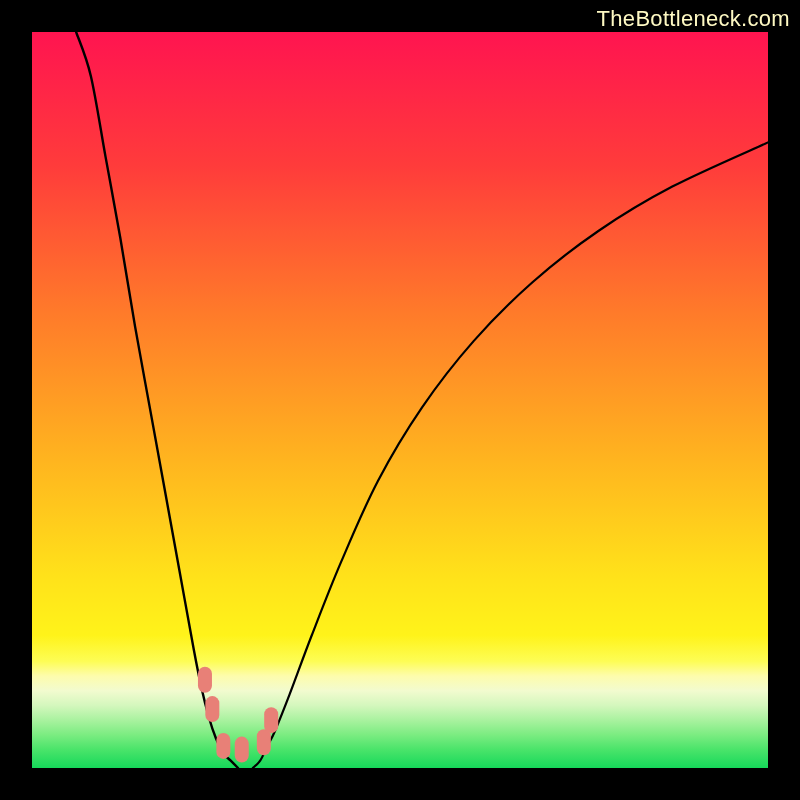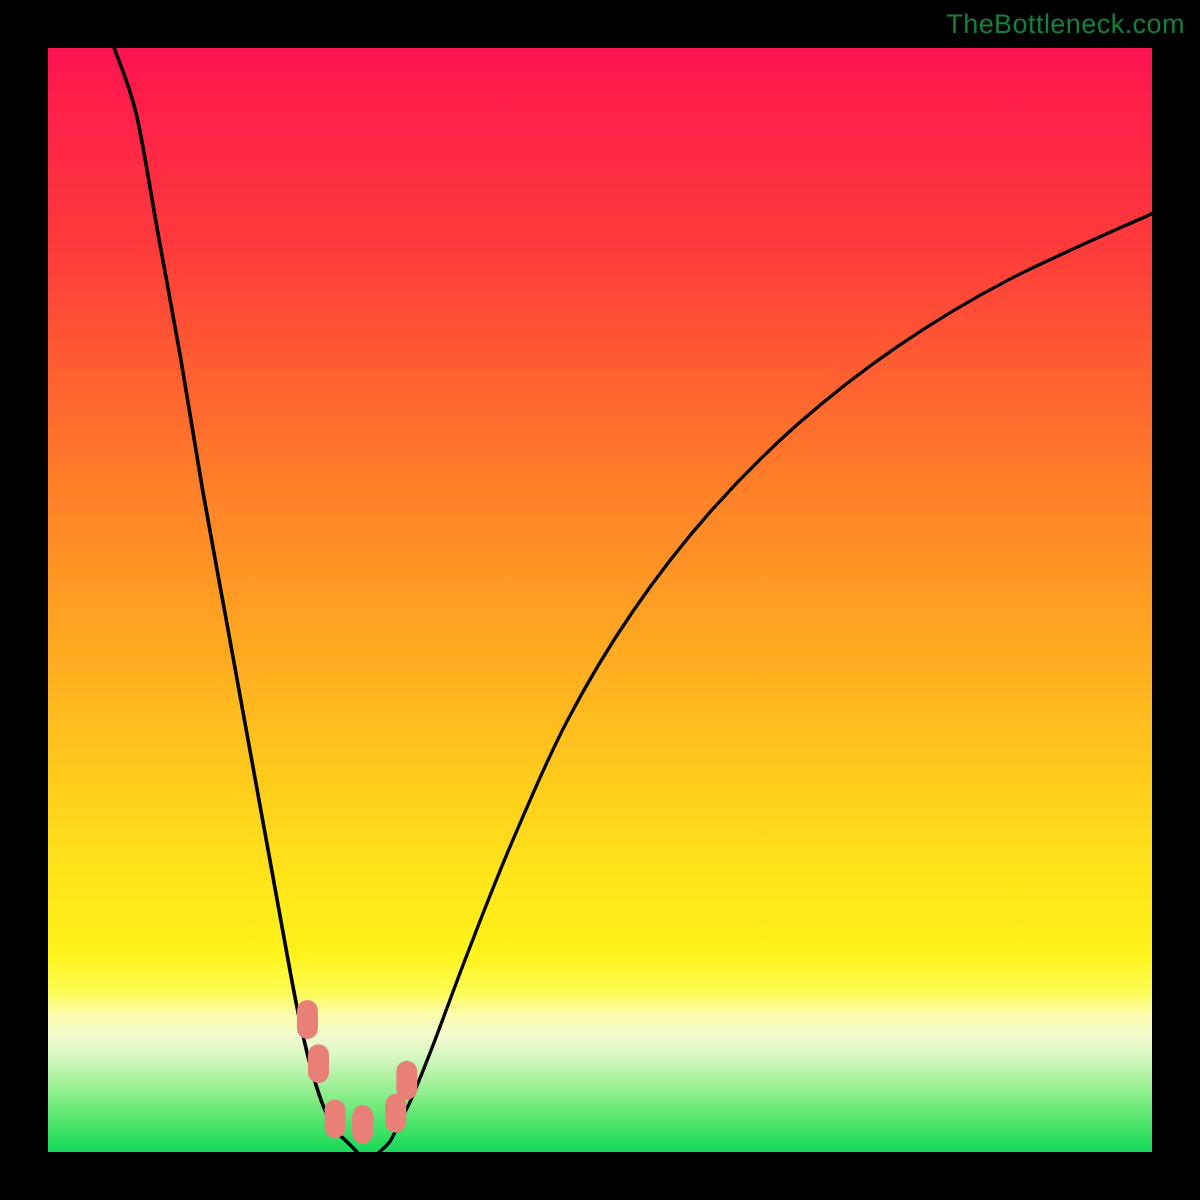--- a/index.html
+++ b/index.html
@@ -25,22 +25,22 @@
     overflow: hidden;
   }
   .gradient {
     position: absolute;
     inset: 0;
   }
   .watermark {
     position: absolute;
     top: 6px;
     right: 10px;
-    color: #15803d;
-    font-size: 18px;
+    color: #fef9c3;
+    font-size: 22px;
     font-weight: 500;
     letter-spacing: 0.3px;
     user-select: none;
   }
   svg.curves {
     position: absolute;
     inset: 0;
     width: 100%;
     height: 100%;
   }

